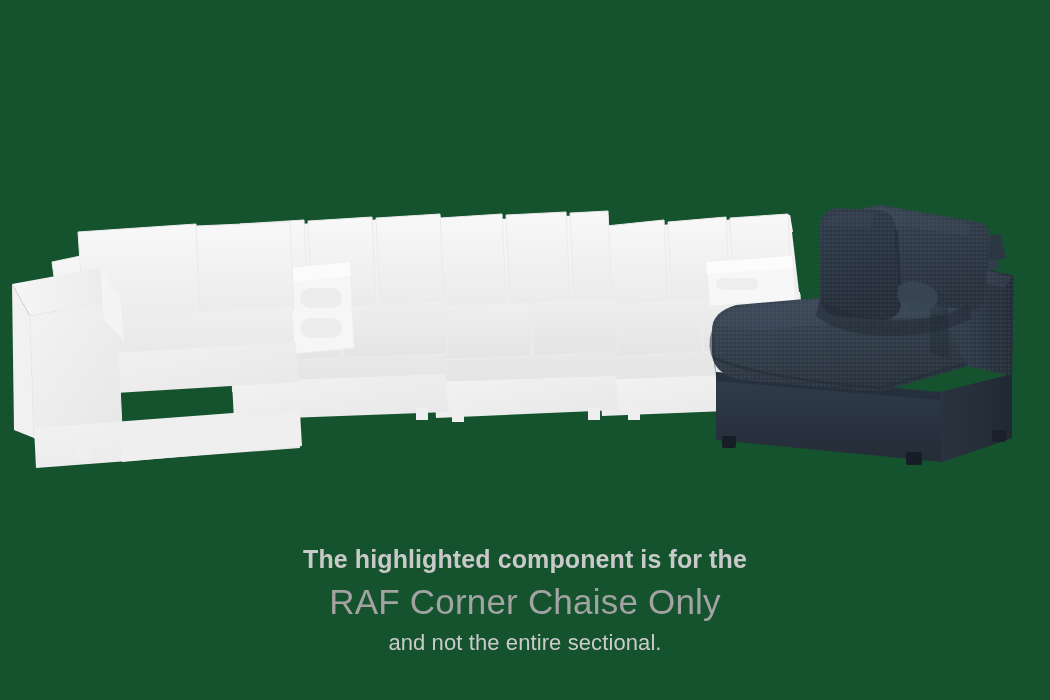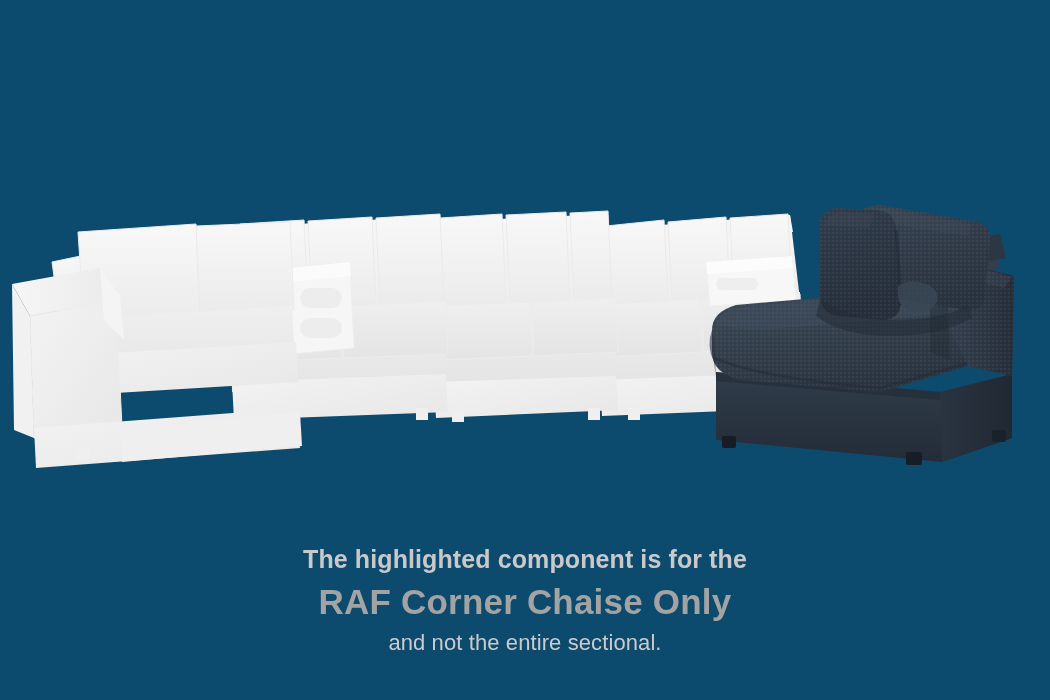--- a/index.html
+++ b/index.html
@@ -8,21 +8,21 @@
     padding: 0;
     background: #ffffff;
   }
   body {
     font-family: "Liberation Sans", sans-serif;
   }
   #stage {
     position: relative;
     width: 1050px;
     height: 700px;
-    background: #0c4a6e;
+    background: #14532d;
     overflow: hidden;
   }
   #product-illustration {
     position: absolute;
     left: 0;
     top: 0;
     width: 1050px;
     height: 520px;
   }
   #caption-block {
@@ -35,21 +35,21 @@
   .caption-line-1 {
     font-size: 25px;
     font-weight: bold;
     color: #c9c9c9;
     line-height: 38px;
     letter-spacing: 0.1px;
     white-space: nowrap;
   }
   .caption-line-2 {
     font-size: 35px;
-    font-weight: bold;
+    font-weight: normal;
     color: #a3a3a3;
     line-height: 48px;
     letter-spacing: 0.2px;
     white-space: nowrap;
   }
   .caption-line-3 {
     font-size: 22px;
     font-weight: normal;
     color: #cbcbcb;
     line-height: 34px;

